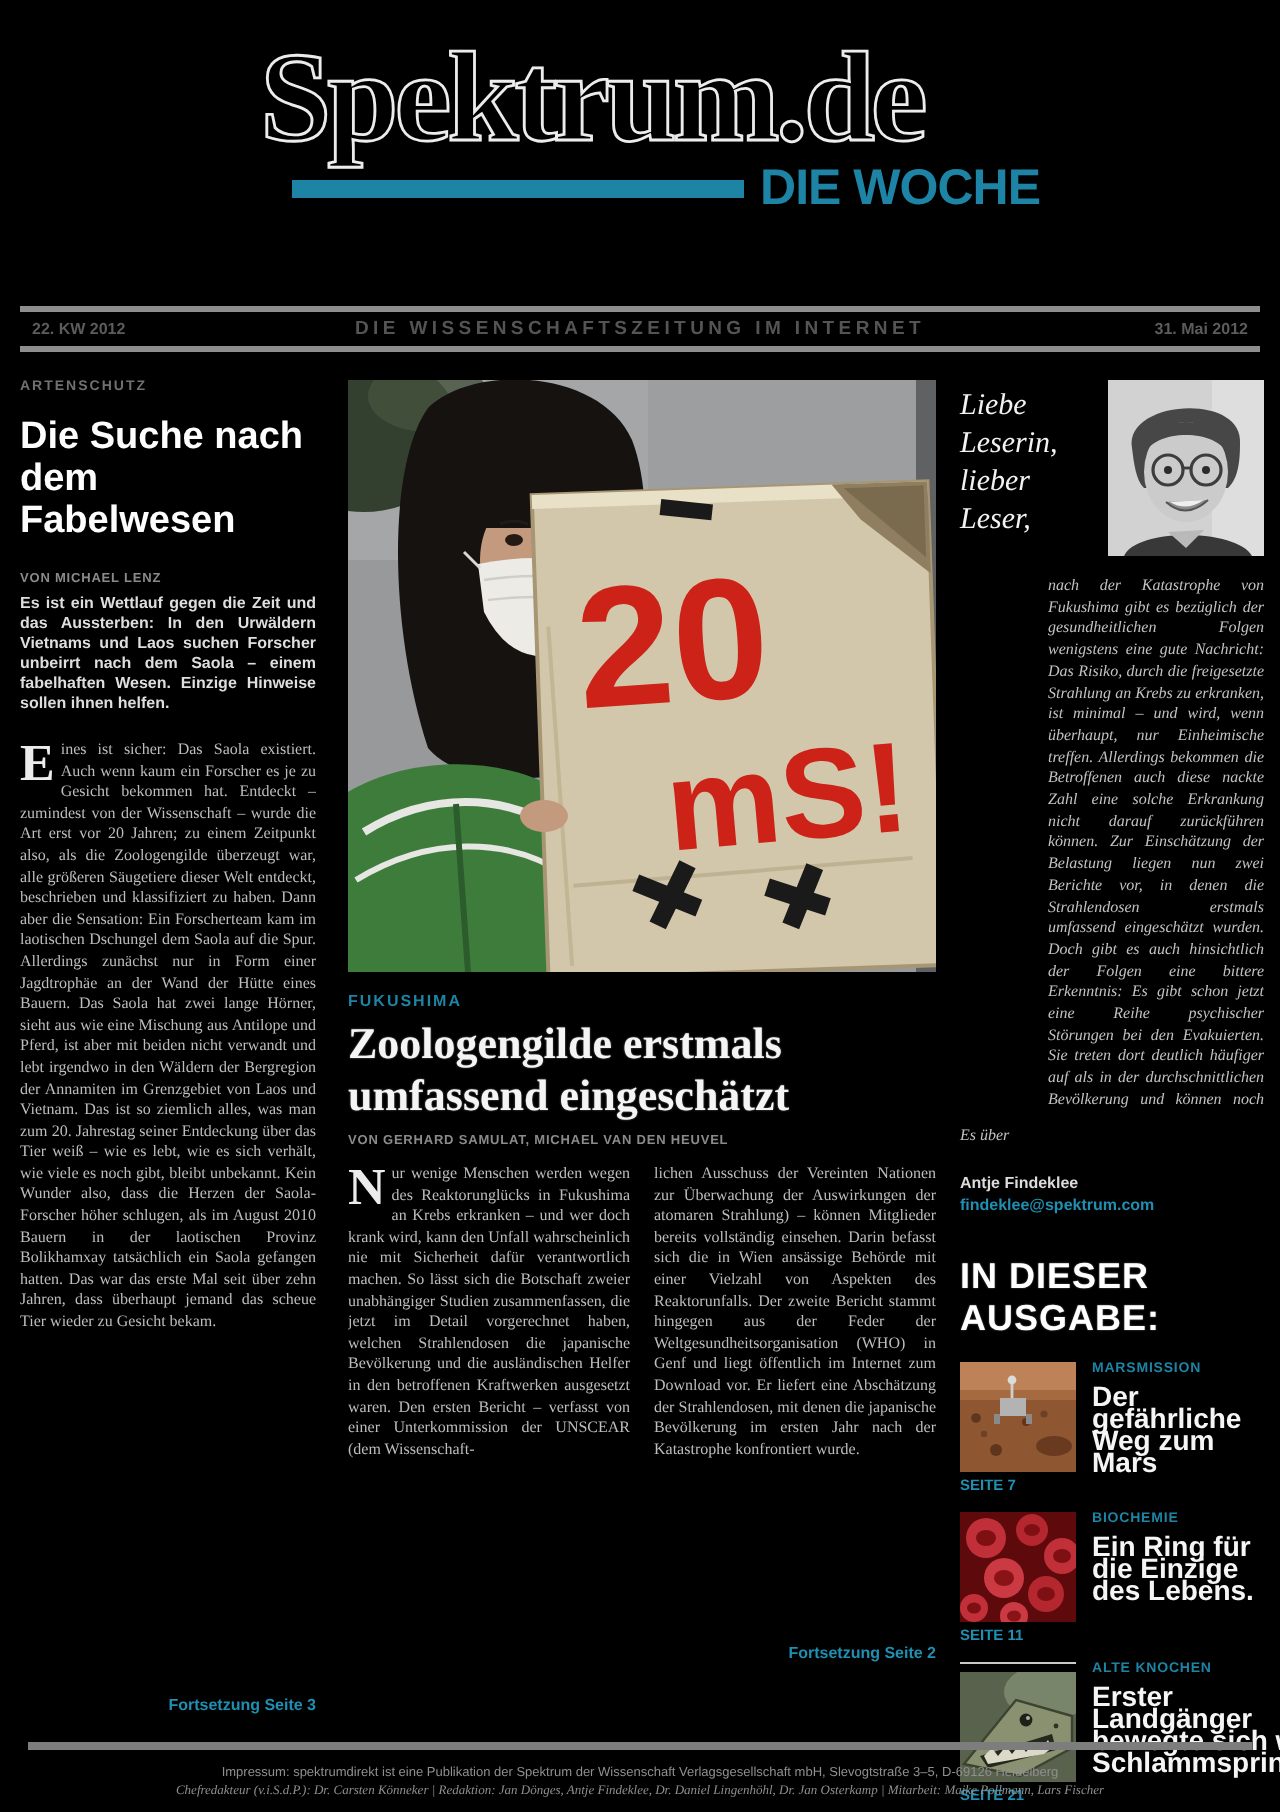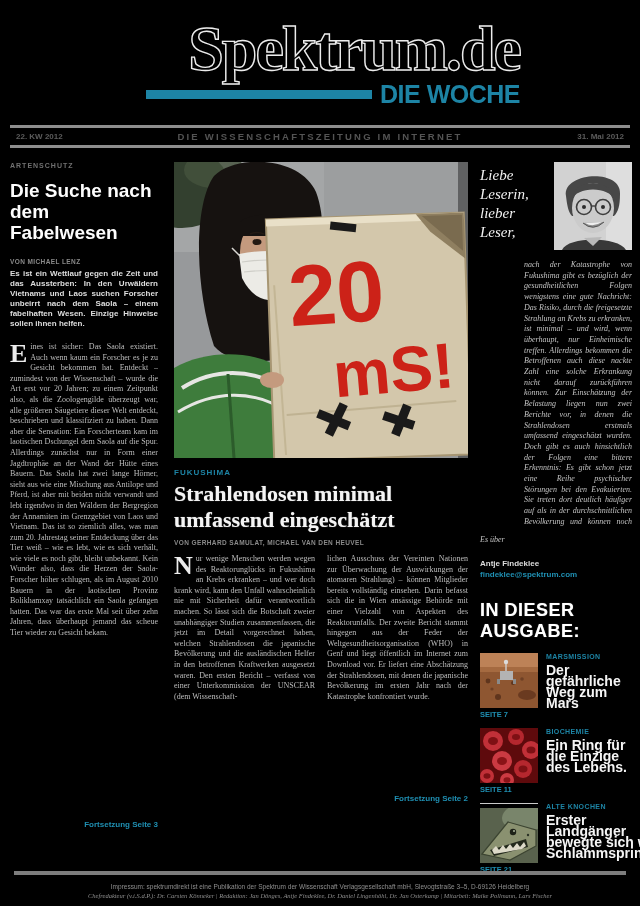--- a/index.html
+++ b/index.html
@@ -2,21 +2,21 @@
 <html><head>
 <meta charset="utf-8">
 <style>
   * { margin:0; padding:0; box-sizing:border-box; }
   html,body { background:#000; }
   .page {
     position:relative; width:640px; height:906px; background:#000;
     overflow:hidden; font-family:"Liberation Sans", sans-serif;
   }
   
-  .masthead { position:relative; height:125px;text-align:right; }
+  .masthead { position:relative; height:153px; }
   .logo-wrap { position:absolute; left:130px; top:14px; width:390px; }
   .logo {
     font-family:"Liberation Serif", serif; font-weight:bold; font-size:64px;
     letter-spacing:-2px; color:transparent; -webkit-text-stroke:1.4px #ececec;
     line-height:70px; white-space:nowrap;
   }
   .bar-row { display:flex; align-items:center; margin-top:-4px; }
   .accent-bar { height:9px; width:248px; margin-left:16px; background:#1d84a5; }
   .edition {
     margin-left:8px; font-weight:bold; font-size:25px; letter-spacing:-0.5px;
@@ -170,21 +170,21 @@
             <rect x="142" y="252" width="34" height="9" transform="rotate(-62 159 256)"></rect>
             <rect x="206" y="255" width="32" height="9" transform="rotate(20 222 259)"></rect>
             <rect x="208" y="255" width="32" height="9" transform="rotate(-66 224 259)"></rect>
             <rect x="160" y="60" width="26" height="8" transform="rotate(8 173 64)"></rect>
           </g>
         </g>
         <ellipse cx="98" cy="218" rx="12" ry="8" fill="#c49a7e"></ellipse>
       </svg>
 
       <div class="kicker-teal" style="margin-top:10px;">FUKUSHIMA</div>
-      <h1 class="main-headline">Strahlendosen minimal umfassend eingeschätzt</h1>
+      <h1 class="main-headline">Zoologengilde erstmals umfassend eingeschätzt</h1>
       <div class="byline">VON GERHARD SAMULAT, MICHAEL VAN DEN HEUVEL</div>
 
       <div class="body-cols">
         <div class="bcol">
           <div class="body-text"><span class="dropcap">N</span><span>ur wenige Menschen werden wegen des Reaktorunglücks in Fukushima an Krebs erkranken – und wer doch krank wird, kann den Unfall wahrscheinlich nie mit Sicherheit dafür verantwortlich machen. So lässt sich die Botschaft zweier unabhängiger Studien zusammenfassen, die jetzt im Detail vorgerechnet haben, welchen Strahlendosen die japanische Bevölkerung und die ausländischen Helfer in den betroffenen Kraftwerken ausgesetzt waren. Den ersten Bericht – verfasst von einer Unterkommission der UNSCEAR (dem Wissenschaft-</span></div>
         </div>
         <div class="bcol">
           <div class="body-text">lichen Ausschuss der Vereinten Nationen zur Überwachung der Auswirkungen der atomaren Strahlung) – können Mitglieder bereits vollständig einsehen. Darin befasst sich die in Wien ansässige Behörde mit einer Vielzahl von Aspekten des Reaktorunfalls. Der zweite Bericht stammt hingegen aus der Feder der Weltgesundheitsorganisation (WHO) in Genf und liegt öffentlich im Internet zum Download vor. Er liefert eine Abschätzung der Strahlendosen, mit denen die japanische Bevölkerung im ersten Jahr nach der Katastrophe konfrontiert wurde.</div>
           <div class="continuation">Fortsetzung Seite 2</div>
         </div>

